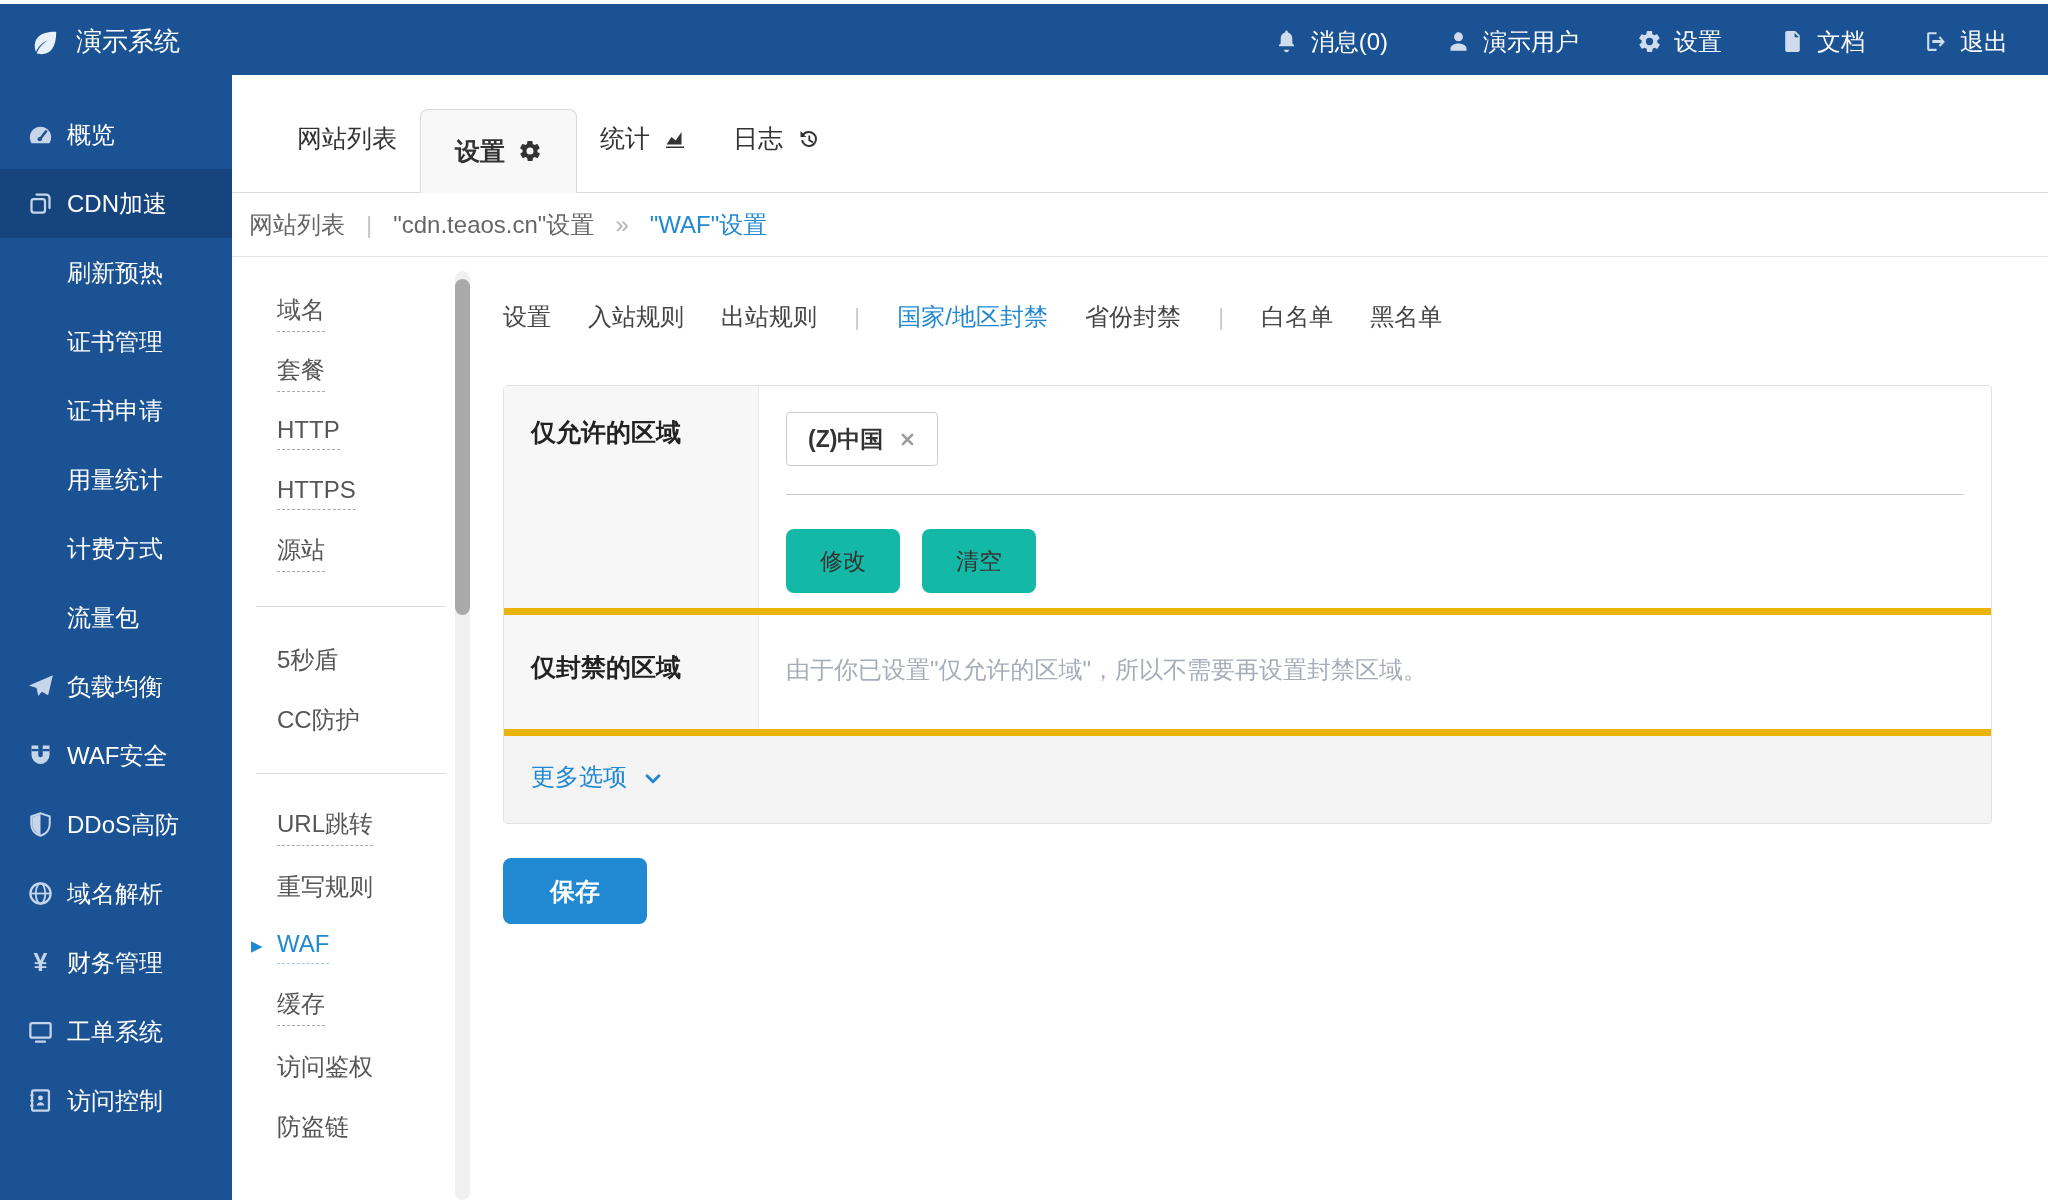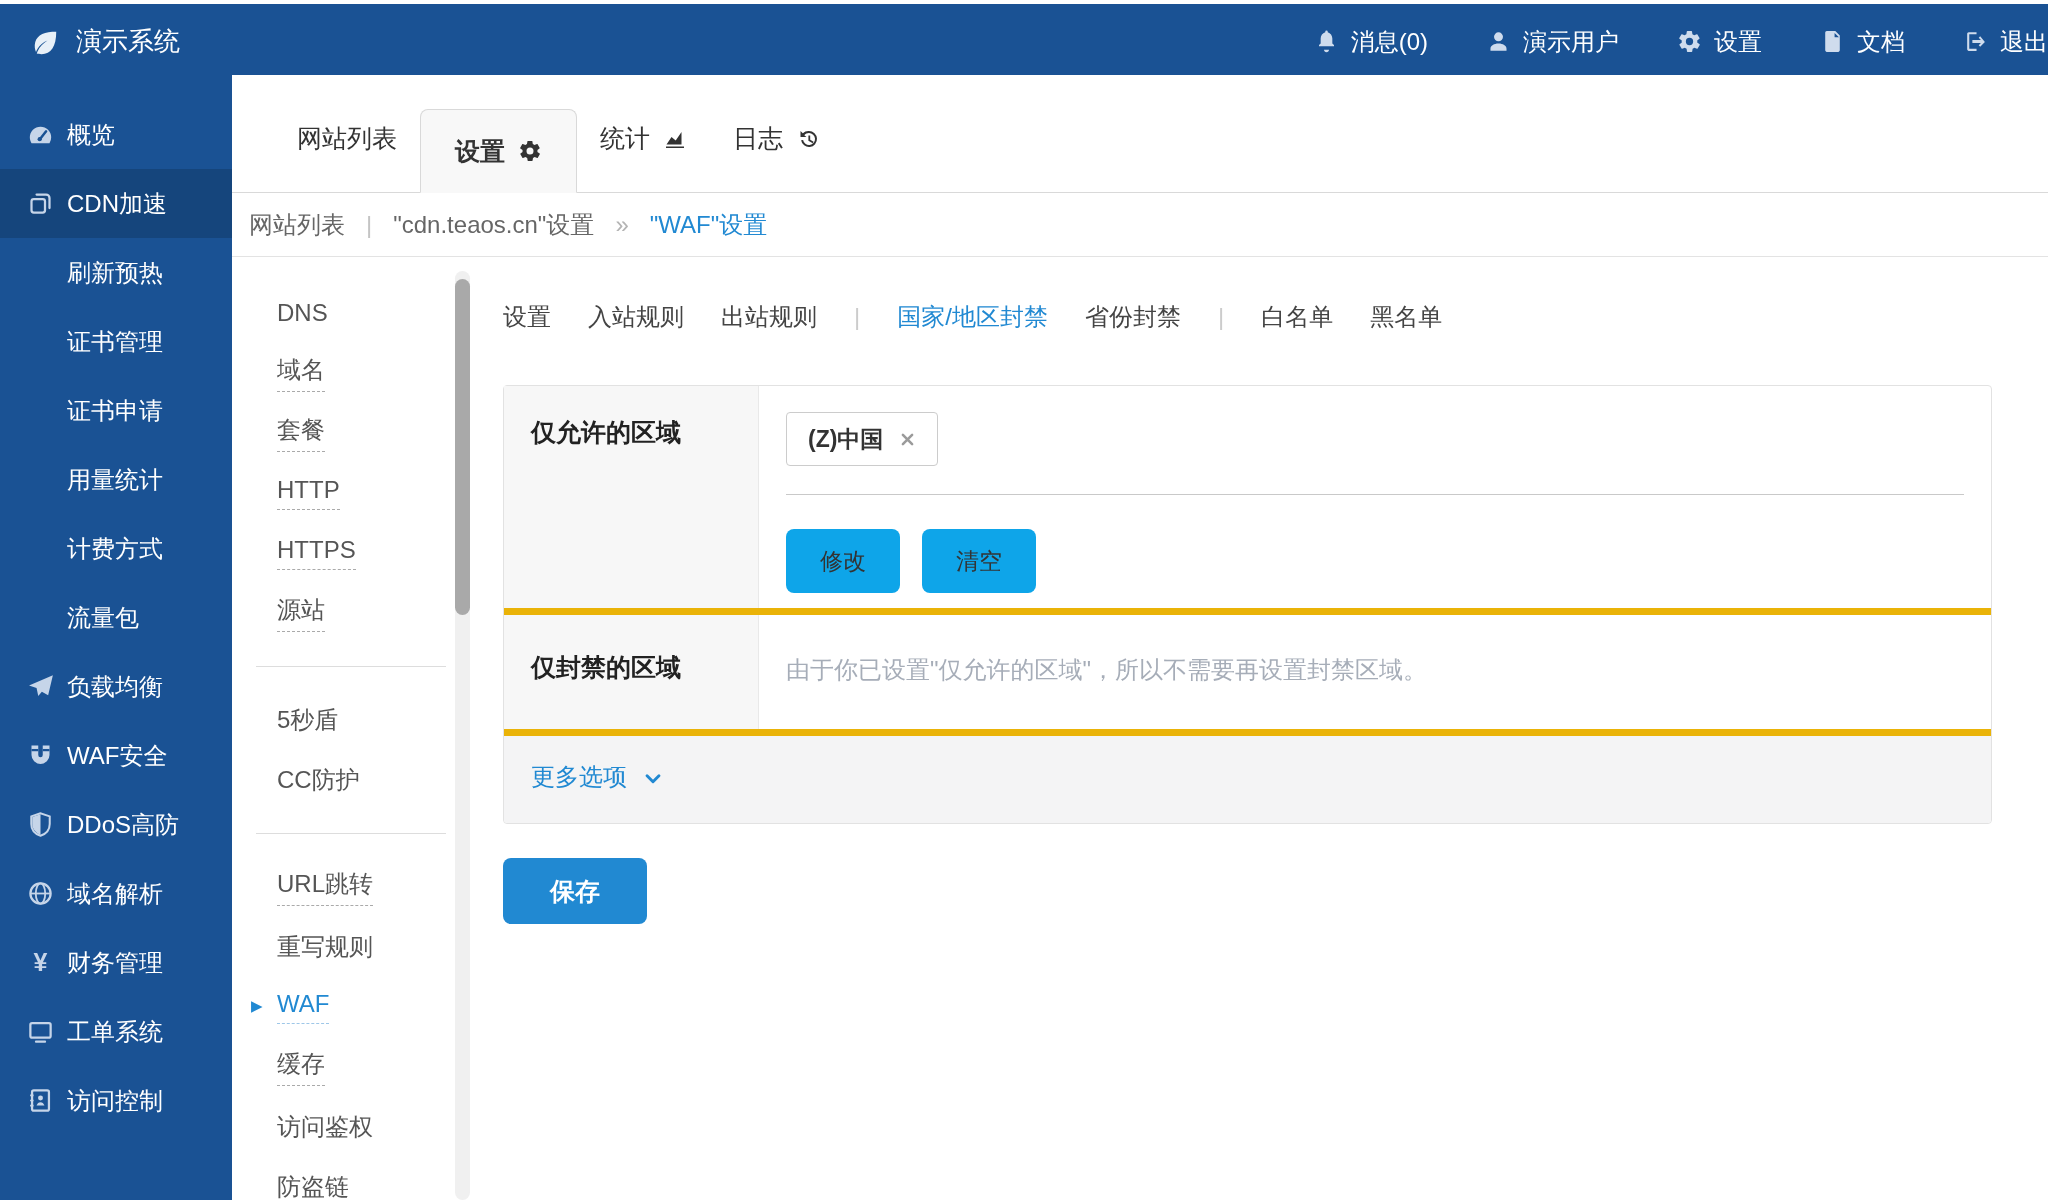--- a/index.html
+++ b/index.html
@@ -6,21 +6,21 @@
   html,body { background:#e8e8e8; }
   body { font-family:"Liberation Sans","DejaVu Sans",sans-serif; }
   .stage { position:relative; width:2048px; height:1200px; background:#fff; overflow:hidden; }
 
   svg.ico { display:block; }
 
   
   .topbar { position:absolute; left:0; top:4px; width:2048px; height:75px; background:#1A5294; display:flex; align-items:center; color:#fff; }
   .brand { display:flex; align-items:center; gap:16px; padding-left:30px; font-size:26px; }
   .brand .ico { width:30px; height:30px; color:#e8f0f8; }
-  .topnav { margin-left:auto; display:flex; align-items:center; gap:58px; font-size:24px; }
+  .topnav { margin-left:auto; display:flex; align-items:center; gap:58px; padding-right:40px; font-size:24px; }
   .topnav-item { display:flex; align-items:center; gap:12px; cursor:pointer; }
   .topnav-item .ico { width:25px; height:25px; color:#cfdced; }
 
   
   .sidebar { position:absolute; left:0; top:75px; width:273px; height:1125px; background:#1A5294; padding-top:25px; color:#fff; }
   .side-item { position:relative; height:69px; display:flex; align-items:center; font-size:24px; cursor:pointer; }
   .side-item .ico { position:absolute; left:27px; width:27px; height:27px; color:#c6d5e9; }
   .side-item .yen { position:absolute; left:27px; width:27px; text-align:center; font-size:25px; font-weight:bold; color:#c6d5e9; }
   .side-label { margin-left:67px; white-space:nowrap; }
   .side-item.active { background:#15457C; }
@@ -60,21 +60,21 @@
   .st-sep { color:#ccc; }
 
   .formbox { margin-top:52px; border:1px solid #e2e2e2; border-radius:4px; }
   .frow { display:flex; border-bottom:7px solid #eab308; }
   .flabel { width:255px; flex-shrink:0; background:#f7f7f7; border-right:1px solid #e9e9e9; padding:30px 0 0 27px; font-size:25px; font-weight:bold; color:#222; white-space:nowrap; }
   .fcontent1 { flex:1; padding:26px 27px 15px; }
   .chip { display:inline-flex; align-items:center; gap:16px; border:1px solid #ccc; border-radius:4px; height:54px; padding:0 21px; font-size:23px; font-weight:bold; color:#333; background:#fff; cursor:default; }
   .chip .ico { width:17px; height:17px; color:#9b9b9b; cursor:pointer; }
   .inputline { border-bottom:1px solid #c9c9c9; margin-top:28px; }
   .btnrow { display:flex; gap:22px; margin-top:34px; }
-  .graybtn { background:#0ea5e9; border:none; border-radius:8px; height:64px; padding:0 34px; font-size:23px; color:#333; font-family:inherit; cursor:pointer; }
+  .graybtn { background:#14b8a6; border:none; border-radius:8px; height:64px; padding:0 34px; font-size:23px; color:#333; font-family:inherit; cursor:pointer; }
   .frow2 .flabel { padding-top:36px; }
   .fcontent2 { flex:1; height:114px; padding:39px 0 0 27px; font-size:24px; color:#a6adb8; white-space:nowrap; overflow:hidden; }
   .ffooter { background:#f4f4f5; border-radius:0 0 4px 4px; padding:25px 0 30px 27px; display:flex; align-items:center; gap:15px; font-size:24px; color:#2189D2; cursor:pointer; }
   .ffooter .ico { width:22px; height:22px; color:#2189D2; margin-top:4px; }
 
   .savebtn { margin-top:34px; width:144px; height:66px; background:#2189D2; color:#fff; border:none; border-radius:8px; font-size:25px; font-weight:bold; font-family:inherit; cursor:pointer; }
 </style>
 </head>
 <body>
 
@@ -237,23 +237,20 @@
       <span class="crumb">网站列表</span>
       <span class="crumb-sep">|</span>
       <span class="crumb">"cdn.teaos.cn"设置</span>
       <span class="crumb-arrow">»</span>
       <span class="crumb crumb-current">"WAF"设置</span>
     </div>
 
     <div class="bodyrow">
 
       <div class="submenu">
-        <div class="sm-item">
-            <span>DNS</span>
-          </div>
         <div class="sm-item">
             <span class="u">域名</span>
           </div>
         <div class="sm-item">
             <span class="u">套餐</span>
           </div>
         <div class="sm-item">
             <span class="u">HTTP</span>
           </div>
         <div class="sm-item">

